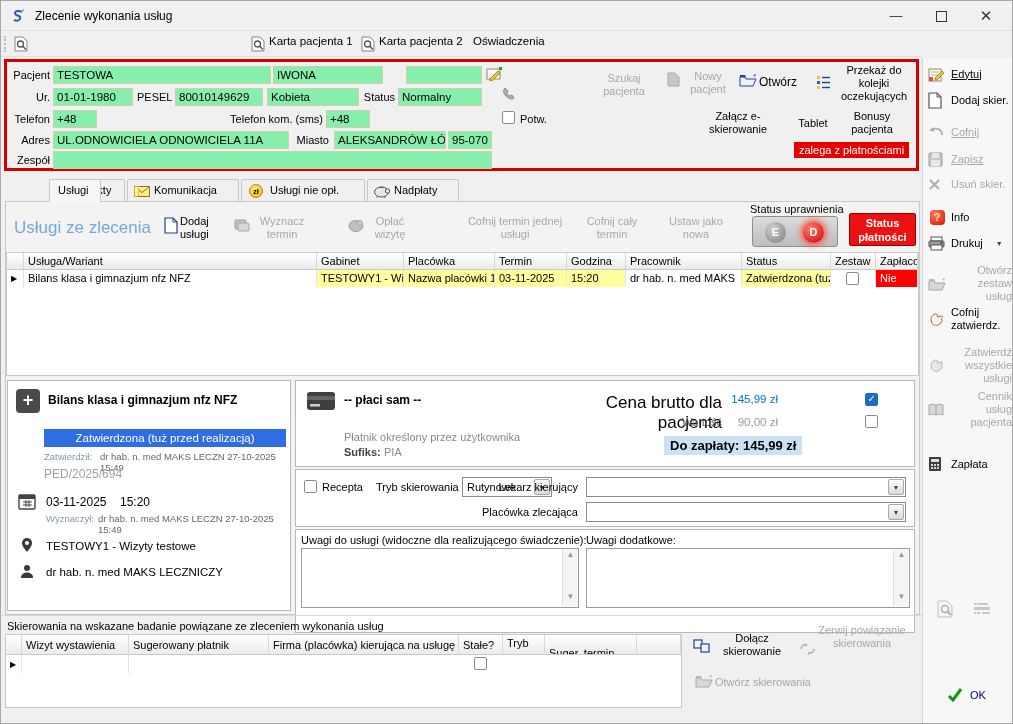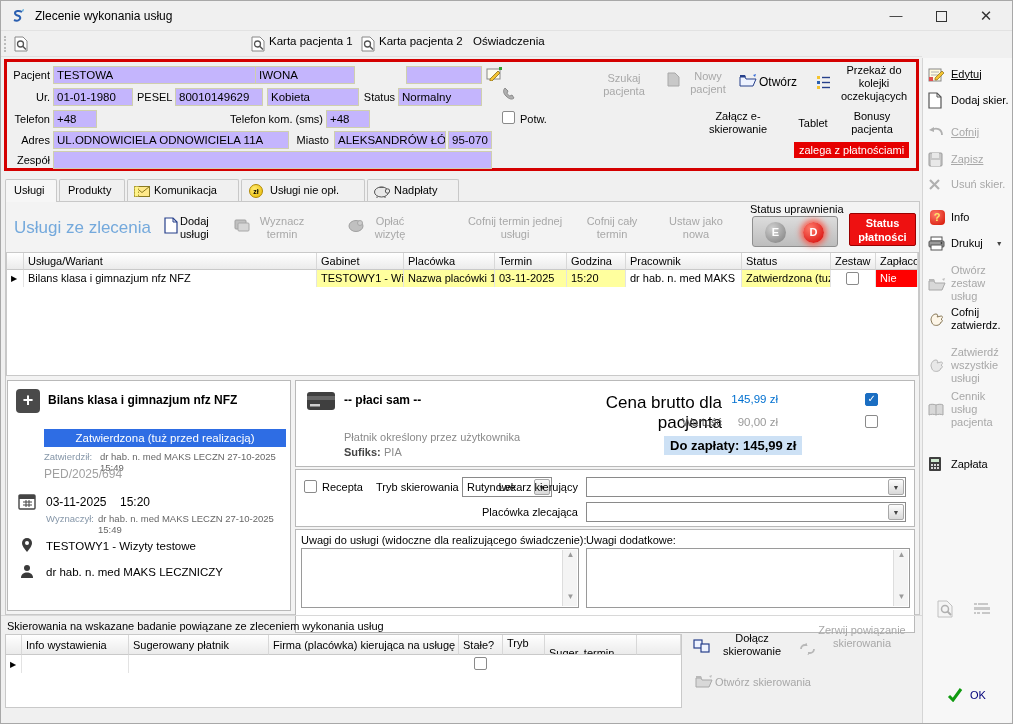--- a/index.html
+++ b/index.html
@@ -3,41 +3,41 @@
 <meta charset="utf-8">
 <style>
   * { box-sizing: border-box; margin: 0; padding: 0; }
   html,body { width:1013px; height:724px; }
   body { font-family:"Liberation Sans","DejaVu Sans",sans-serif; background:#e8e8e8; }
   .win { position:absolute; left:0; top:0; width:1013px; height:724px; background:#f0f0f0;
          border:1px solid #a8a8a8; overflow:hidden; }
   .abs { position:absolute; }
   .lb  { position:absolute; font-size:11px; color:#000; white-space:nowrap; }
   .lbr { text-align:right; }
-  .yf  { position:absolute; height:18px; background:#c4b5fd; border:1px solid #cfcfae;
+  .yf  { position:absolute; height:18px; background:#86efac; border:1px solid #cfcfae;
          font-size:11.5px; padding:2px 3px; color:#000; overflow:hidden; white-space:nowrap; }
   .gbtn{ position:absolute; font-size:11px; line-height:13px; color:#a8a8a8; text-align:center; white-space:normal; }
   .kbtn{ position:absolute; font-size:11px; line-height:13px; color:#000; text-align:center; white-space:normal; cursor:default; }
   .cb  { position:absolute; width:13px; height:13px; background:#fff; border:1px solid #8a8a8a; border-radius:2px; }
   .cb.on { background:#1b6ec2; border-color:#1b6ec2; }
   .cb.on::after { content:"✓"; color:#fff; font-size:10px; position:absolute; left:1.5px; top:-1px; }
   
   .titlebar { position:absolute; left:0; top:0; width:100%; height:30px; background:#f0f0f0; border-bottom:1px solid #e2e2e2; }
   .title { position:absolute; left:34px; top:8px; font-size:12px; color:#000; }
   .wbtn { position:absolute; top:0; width:34px; height:30px; text-align:center; line-height:30px; color:#333; font-size:13px; }
   
   .toolbar { position:absolute; left:0; top:30px; width:921px; height:26px; background:#f0f0f0; border-bottom:1px solid #e0e0e0; }
   .tbi { position:absolute; top:4px; height:18px; font-size:11.5px; color:#000; white-space:nowrap; }
   
   .ppanel { position:absolute; left:3px; top:58px; width:915px; height:112px; border:3px solid #d40000; background:#f0f0f0; }
   .badge { position:absolute; background:#e60000; color:#fff; font-size:11px; padding:2px 5px; white-space:nowrap; }
   
   .tab { position:absolute; top:178px; height:22px; background:#f0f0f0; border:1px solid #c8c8c8; border-bottom:none;
          font-size:11px; padding:4px 8px 0 8px; white-space:nowrap; border-radius:2px 2px 0 0; color:#000; }
-  .tab.active { background:#f6f6f6; height:23px; z-index:3; font-weight:normal; }
+  .tab.active { background:#f6f6f6; height:23px; z-index:3; font-weight:normal;margin-left:44px; }
   .frame { position:absolute; left:4px; top:200px; width:915px; height:414px; border:1px solid #c8c8c8; background:#f3f3f3; }
   .svc-h { position:absolute; font-size:17px; color:#74a9dc; }
   
   .gh { position:absolute; background:linear-gradient(#ffffff,#ebebeb); border-right:1px solid #d8d8d8; border-bottom:1px solid #c9c9c9;
         font-size:11px; padding:2px 4px; height:17px; overflow:hidden; white-space:nowrap; }
   .gc { position:absolute; font-size:11px; padding:2px 4px; height:17px; overflow:hidden; white-space:nowrap;
         border-right:1px solid #e3e3e3; background:#fff; }
   .gc.y { background:#ffff9e; }
   .gridbg { position:absolute; background:#fff; border:1px solid #c9c9c9; }
   
@@ -56,21 +56,21 @@
             text-align:center; line-height:21px; }
   .sE { left:12px; background:radial-gradient(circle at 35% 30%, #cfcfcf, #7d7d7d); }
   .sD { left:50px; background:radial-gradient(circle at 35% 30%, #ff7a6a, #d40000); box-shadow:0 0 6px 2px #ff5040; }
   .redbtn { position:absolute; background:#ee1111; border:1px solid #990000; border-radius:2px; color:#fff;
             font-weight:bold; font-size:11px; text-align:center; line-height:14px; padding-top:2px; }
   
   .sidebar { position:absolute; left:921px; top:57px; width:91px; height:666px; background:#f7f7f7; border-left:1px solid #d5d5d5;
              border-radius:0 0 8px 0; }
   .sbi { position:absolute; left:5px; width:84px; display:flex; align-items:center; gap:5px; font-size:11px; line-height:13px; color:#000; }
   .sbi .ic { flex:0 0 18px; text-align:center; }
-  .sbi.dis { color:#a8a8a8; }
+  .sbi.dis { color:#a8a8a8;text-align:right; }
   .blue { color:#0070d0; }
   .gray { color:#9a9a9a; }
   .banner { position:absolute; background:#2e6de4; color:#fff; font-size:11.5px; text-align:center; padding:3px 0; }
   .paybold { font-weight:bold; font-size:13px; background:#cde1f5; padding:2px 6px; }
   svg { display:block; }
 </style>
 </head>
 <body>
 
 <div class="win">
@@ -113,21 +113,21 @@
         </svg>
     </span>
     <span class="tbi" style="left:378px">Karta pacjenta 2</span>
     <span class="tbi" style="left:472px">Oświadczenia</span>
   </div>
 
   <div class="ppanel">
 
     <span class="lb lbr" style="left:2px;top:7px;width:41px">Pacjent</span>
     <span class="yf" style="left:46px;top:4px;width:218px">TESTOWA</span>
-    <span class="yf" style="left:248px;top:4px;width:100px">IWONA</span>
+    <span class="yf" style="left:266px;top:4px;width:110px">IWONA</span>
     <span class="yf" style="left:399px;top:4px;width:76px"></span>
     <span class="abs" style="left:479px;top:4px">
       <svg width="18" height="15">
           <rect x="1" y="3" width="13" height="10" fill="#fdfdf0" stroke="#888"></rect>
           <path d="M4 13l8-8 2 2-8 8H4z" fill="#f4c430" stroke="#8a6d1a" stroke-width="0.8"></path>
           <rect x="13" y="1" width="3" height="3" fill="#2f9e2f"></rect>
         </svg>
     </span>
 
     <span class="lb lbr" style="left:2px;top:29px;width:41px">Ur.</span>
@@ -375,21 +375,21 @@
         <span class="tarrow" style="top:0">▲</span>
         <span class="tarrow" style="bottom:0">▼</span>
       </div>
     </div>
   </div>
 
   <div class="abs" style="left:0;top:614px;width:921px;height:104px;border-top:1px solid #d8d8d8">
     <span class="lb" style="left:6px;top:4px">Skierowania na wskazane badanie powiązane ze zleceniem wykonania usług</span>
     <div class="gridbg" style="left:4px;top:18px;width:677px;height:74px"></div>
     <div class="gh" style="left:5px;top:19px;width:16px;height:20px"></div>
-    <div class="gh" style="left:21px;top:19px;width:107px;height:20px;padding-top:4px">Info wystawienia</div>
+    <div class="gh" style="left:21px;top:19px;width:107px;height:20px;padding-top:4px">Wizyt wystawienia</div>
     <div class="gh" style="left:128px;top:19px;width:140px;height:20px;padding-top:4px">Sugerowany płatnik</div>
     <div class="gh" style="left:268px;top:19px;width:190px;height:20px;padding-top:4px">Firma (placówka) kierująca na usługę</div>
     <div class="gh" style="left:458px;top:19px;width:44px;height:20px;padding-top:4px">Stałe?</div>
     <div class="gh" style="left:502px;top:19px;width:42px;height:20px;">Tryb</div>
     <div class="gh" style="left:544px;top:19px;width:92px;height:20px;padding-top:12px">Suger. termin</div>
     <div class="gh" style="left:636px;top:19px;width:44px;height:20px"></div>
     <div>
       <div class="gc" style="left:5px;top:39px;width:16px;height:18px;font-size:8px;padding-top:5px">▶</div>
       <div class="gc" style="left:21px;top:39px;width:107px;height:18px;background:#fff"></div>
       <span class="cb" style="left:473px;top:41px"></span>

